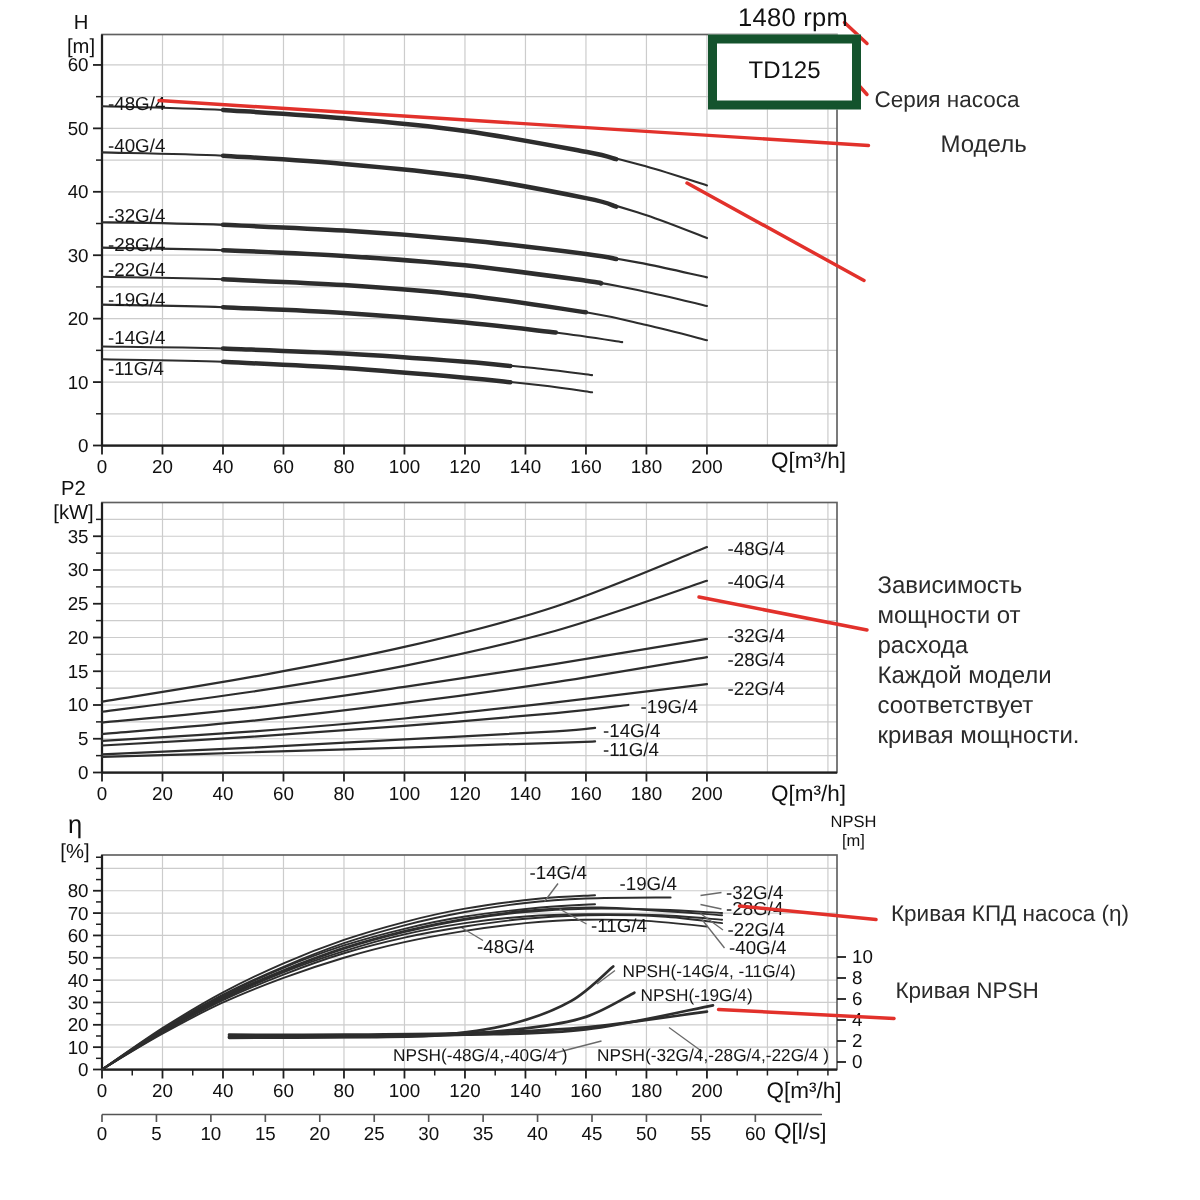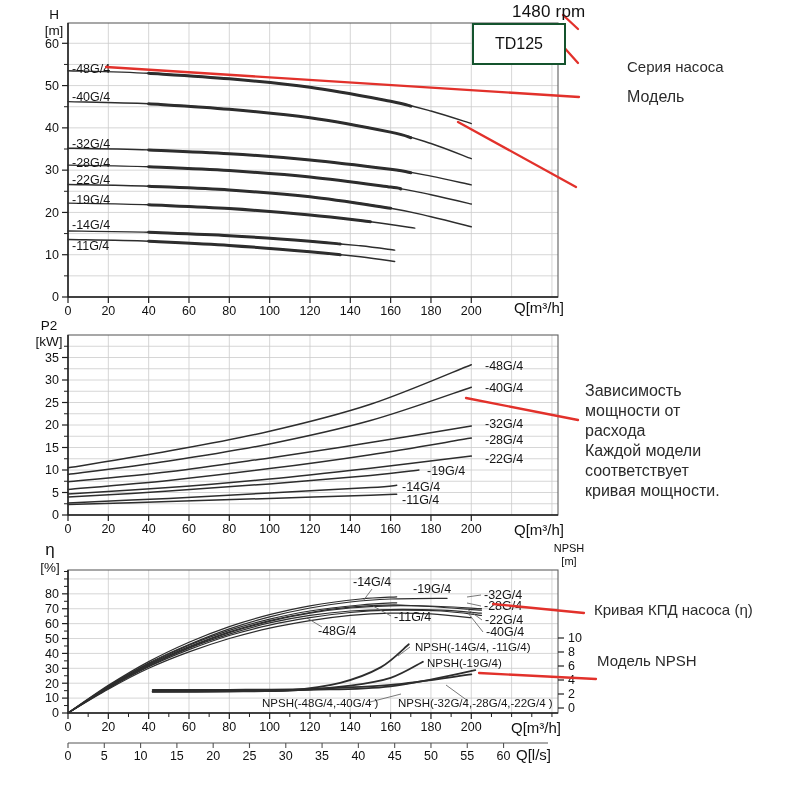--- a/index.html
+++ b/index.html
@@ -1,22 +1,22 @@
 <!DOCTYPE html>
 <html><head>
 <meta charset="utf-8">
 <style>
   html,body{margin:0;padding:0;background:#ffffff;}
   .stage{position:relative;width:800px;height:800px;background:#ffffff;overflow:hidden;
          font-family:"Liberation Sans", sans-serif;color:#1a1a1a;}
   .stage svg{position:absolute;left:0;top:0;}
   .ov{position:absolute;color:#2b2b2b;}
   .pre{white-space:pre-line;}
-  .rpm{font-size:17px;color:#111;letter-spacing:0.2px;margin-left:20px;}
-  .box{border:2px solid #14532d;background:#ffffff;display:flex;align-items:center;
+  .rpm{font-size:17px;color:#111;letter-spacing:0.2px;}
+  .box{border:6px solid #14532d;background:#ffffff;display:flex;align-items:center;
        justify-content:center;font-size:16px;color:#111;}
   .note-sm{font-size:15px;line-height:1.12;}
   .note-lg{font-size:16px;line-height:1.3;}
   .axt{text-align:center;font-size:13.5px;line-height:1.15;color:#111;}
   .axt .sym,.axt .unit{display:block;}
   .axt.eta .sym{font-size:17px;}
   .qlab{font-size:15px;color:#111;}
 </style>
 </head>
 <body>
@@ -385,30 +385,30 @@
       <line x1="493" y1="604" x2="584" y2="613" stroke="#e2312b" stroke-width="2.3" stroke-linecap="round"></line>
       <line x1="479" y1="673" x2="596" y2="679" stroke="#e2312b" stroke-width="2.3" stroke-linecap="round"></line>
     </svg>
 
   <div class="ov rpm" style="left:492px;top:2px;">1480 rpm</div>
 
   <div class="ov box" style="left:472px;top:23px;width:90px;height:38px;">
     <span>TD125</span>
   </div>
 
-  <div class="ov note-sm" style="left:583px;top:59px;margin-left:44px;">Серия насоса</div>
+  <div class="ov note-sm" style="left:583px;top:59px;">Серия насоса</div>
   <div class="ov" style="left:587px;top:88px;font-size:16px;margin-left:40px;">Модель</div>
   <div class="ov note-sm" style="left:594px;top:602px;">Кривая КПД насоса (η)</div>
   <div class="ov note-lg pre" style="left:585px;top:381px;width:210px;line-height:1.25;">Зависимость
 мощности от
 расхода
 Каждой модели
 соответствует
 кривая мощности.</div>
-  <div class="ov note-sm" style="left:597px;top:653px;">Модель NPSH</div>
+  <div class="ov note-sm" style="left:597px;top:653px;">Кривая NPSH</div>
 
   <div class="ov axt" style="left:36px;top:7px;width:36px;">
     <span class="sym">H</span>
     <span class="unit">[m]</span>
   </div>
   <div class="ov axt" style="left:28px;top:318px;width:42px;">
     <span class="sym">P2</span>
     <span class="unit">[kW]</span>
   </div>
   <div class="ov axt eta" style="left:30px;top:540px;width:40px;">

